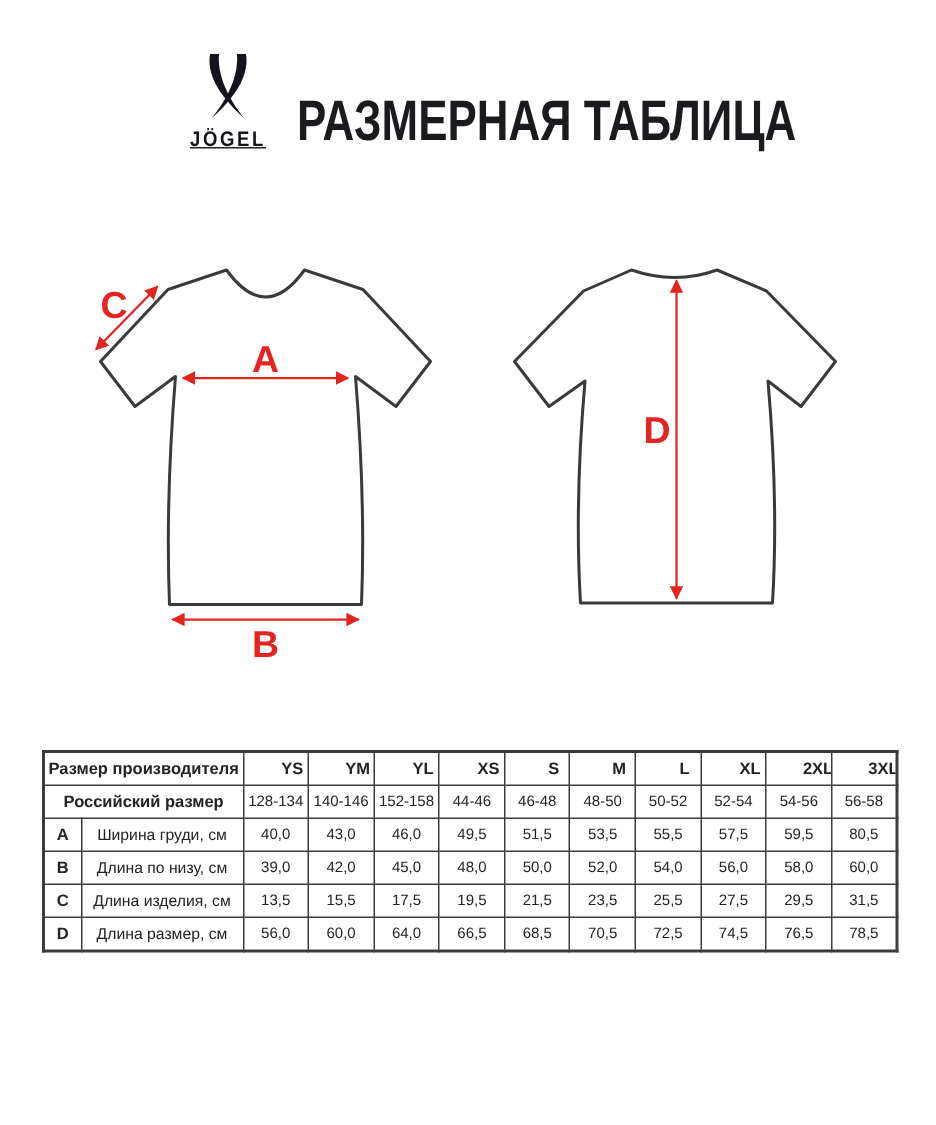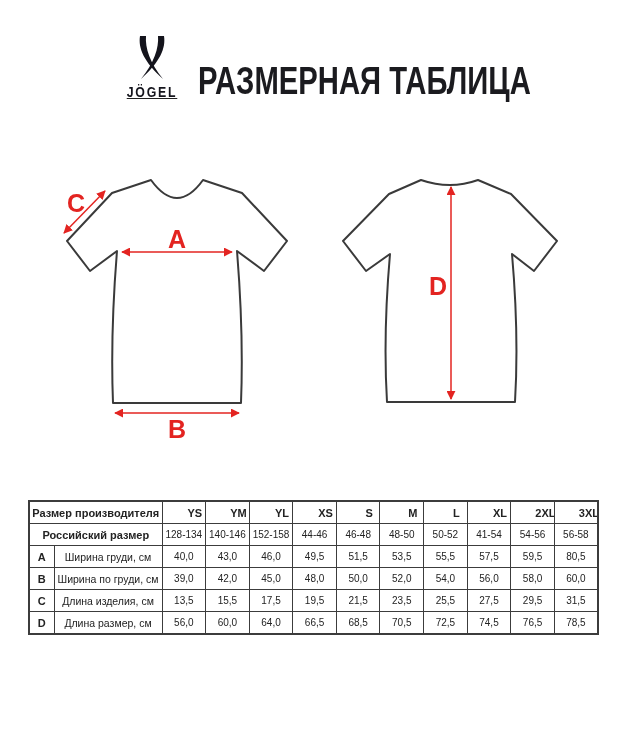--- a/index.html
+++ b/index.html
@@ -120,41 +120,41 @@
   </tr>
   <tr>
     <td colspan="2" class="hdr">Российский размер</td>
     <td class="val">128-134</td>
     <td class="val">140-146</td>
     <td class="val">152-158</td>
     <td class="val">44-46</td>
     <td class="val">46-48</td>
     <td class="val">48-50</td>
     <td class="val">50-52</td>
-    <td class="val">41-54</td>
+    <td class="val">52-54</td>
     <td class="val">54-56</td>
     <td class="val">56-58</td>
   </tr>
   <tr>
     <td class="letter">A</td>
     <td class="param">Ширина груди, см</td>
     <td class="val">40,0</td>
     <td class="val">43,0</td>
     <td class="val">46,0</td>
     <td class="val">49,5</td>
     <td class="val">51,5</td>
     <td class="val">53,5</td>
     <td class="val">55,5</td>
     <td class="val">57,5</td>
     <td class="val">59,5</td>
     <td class="val">80,5</td>
   </tr>
   <tr>
     <td class="letter">B</td>
-    <td class="param">Ширина по груди, см</td>
+    <td class="param">Длина по низу, см</td>
     <td class="val">39,0</td>
     <td class="val">42,0</td>
     <td class="val">45,0</td>
     <td class="val">48,0</td>
     <td class="val">50,0</td>
     <td class="val">52,0</td>
     <td class="val">54,0</td>
     <td class="val">56,0</td>
     <td class="val">58,0</td>
     <td class="val">60,0</td>

